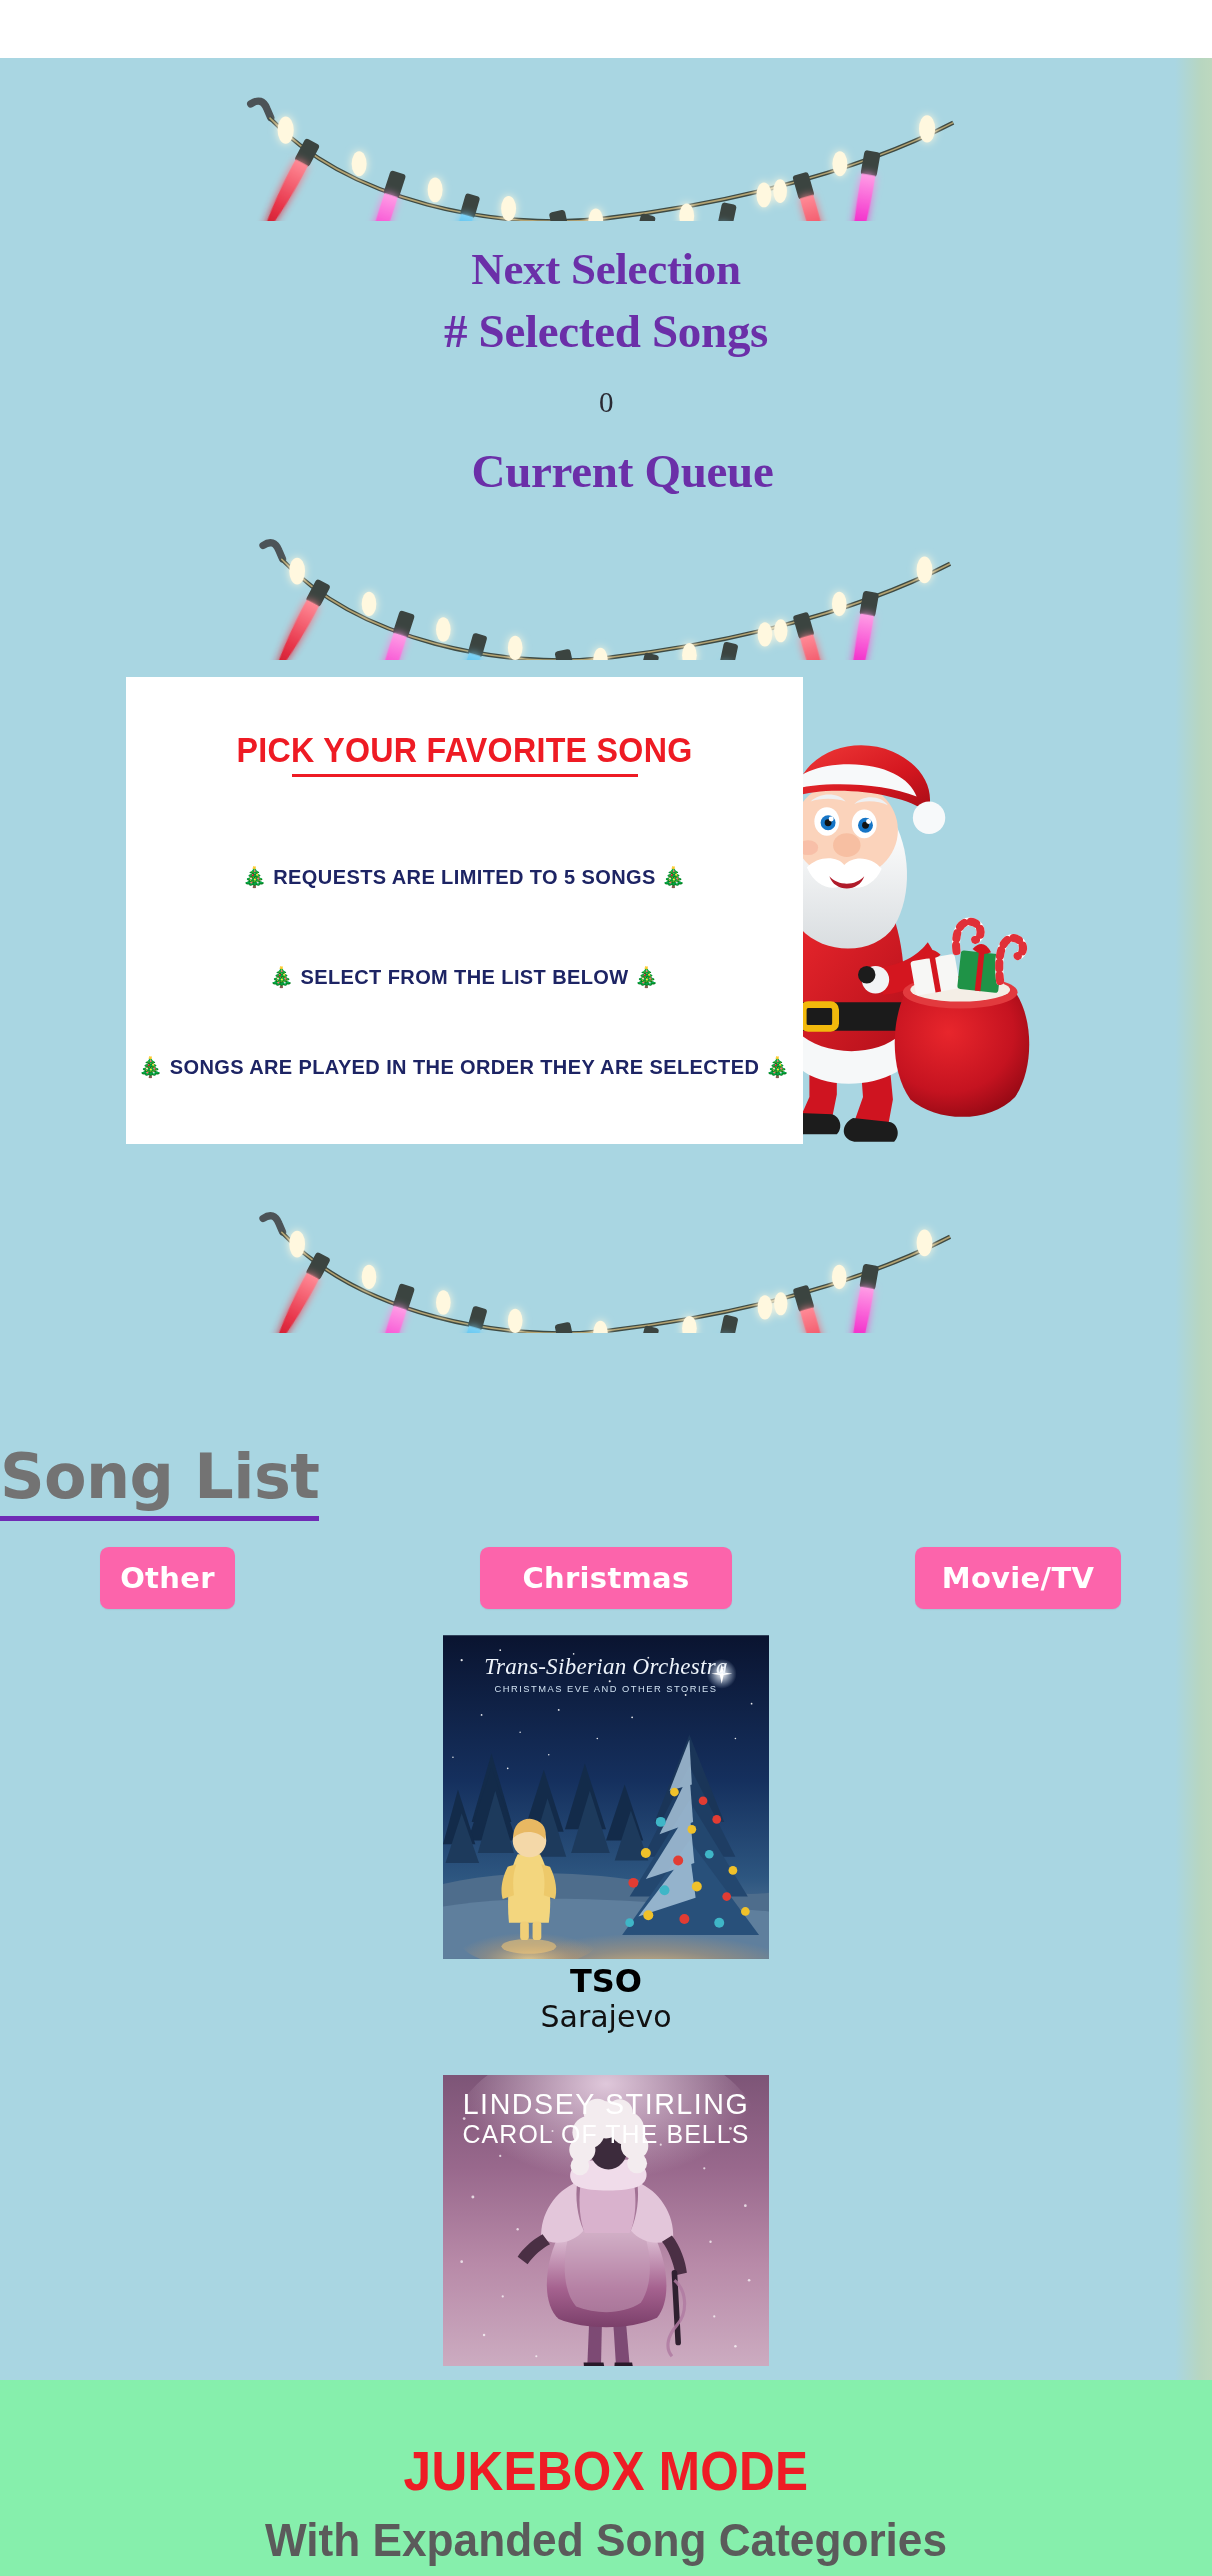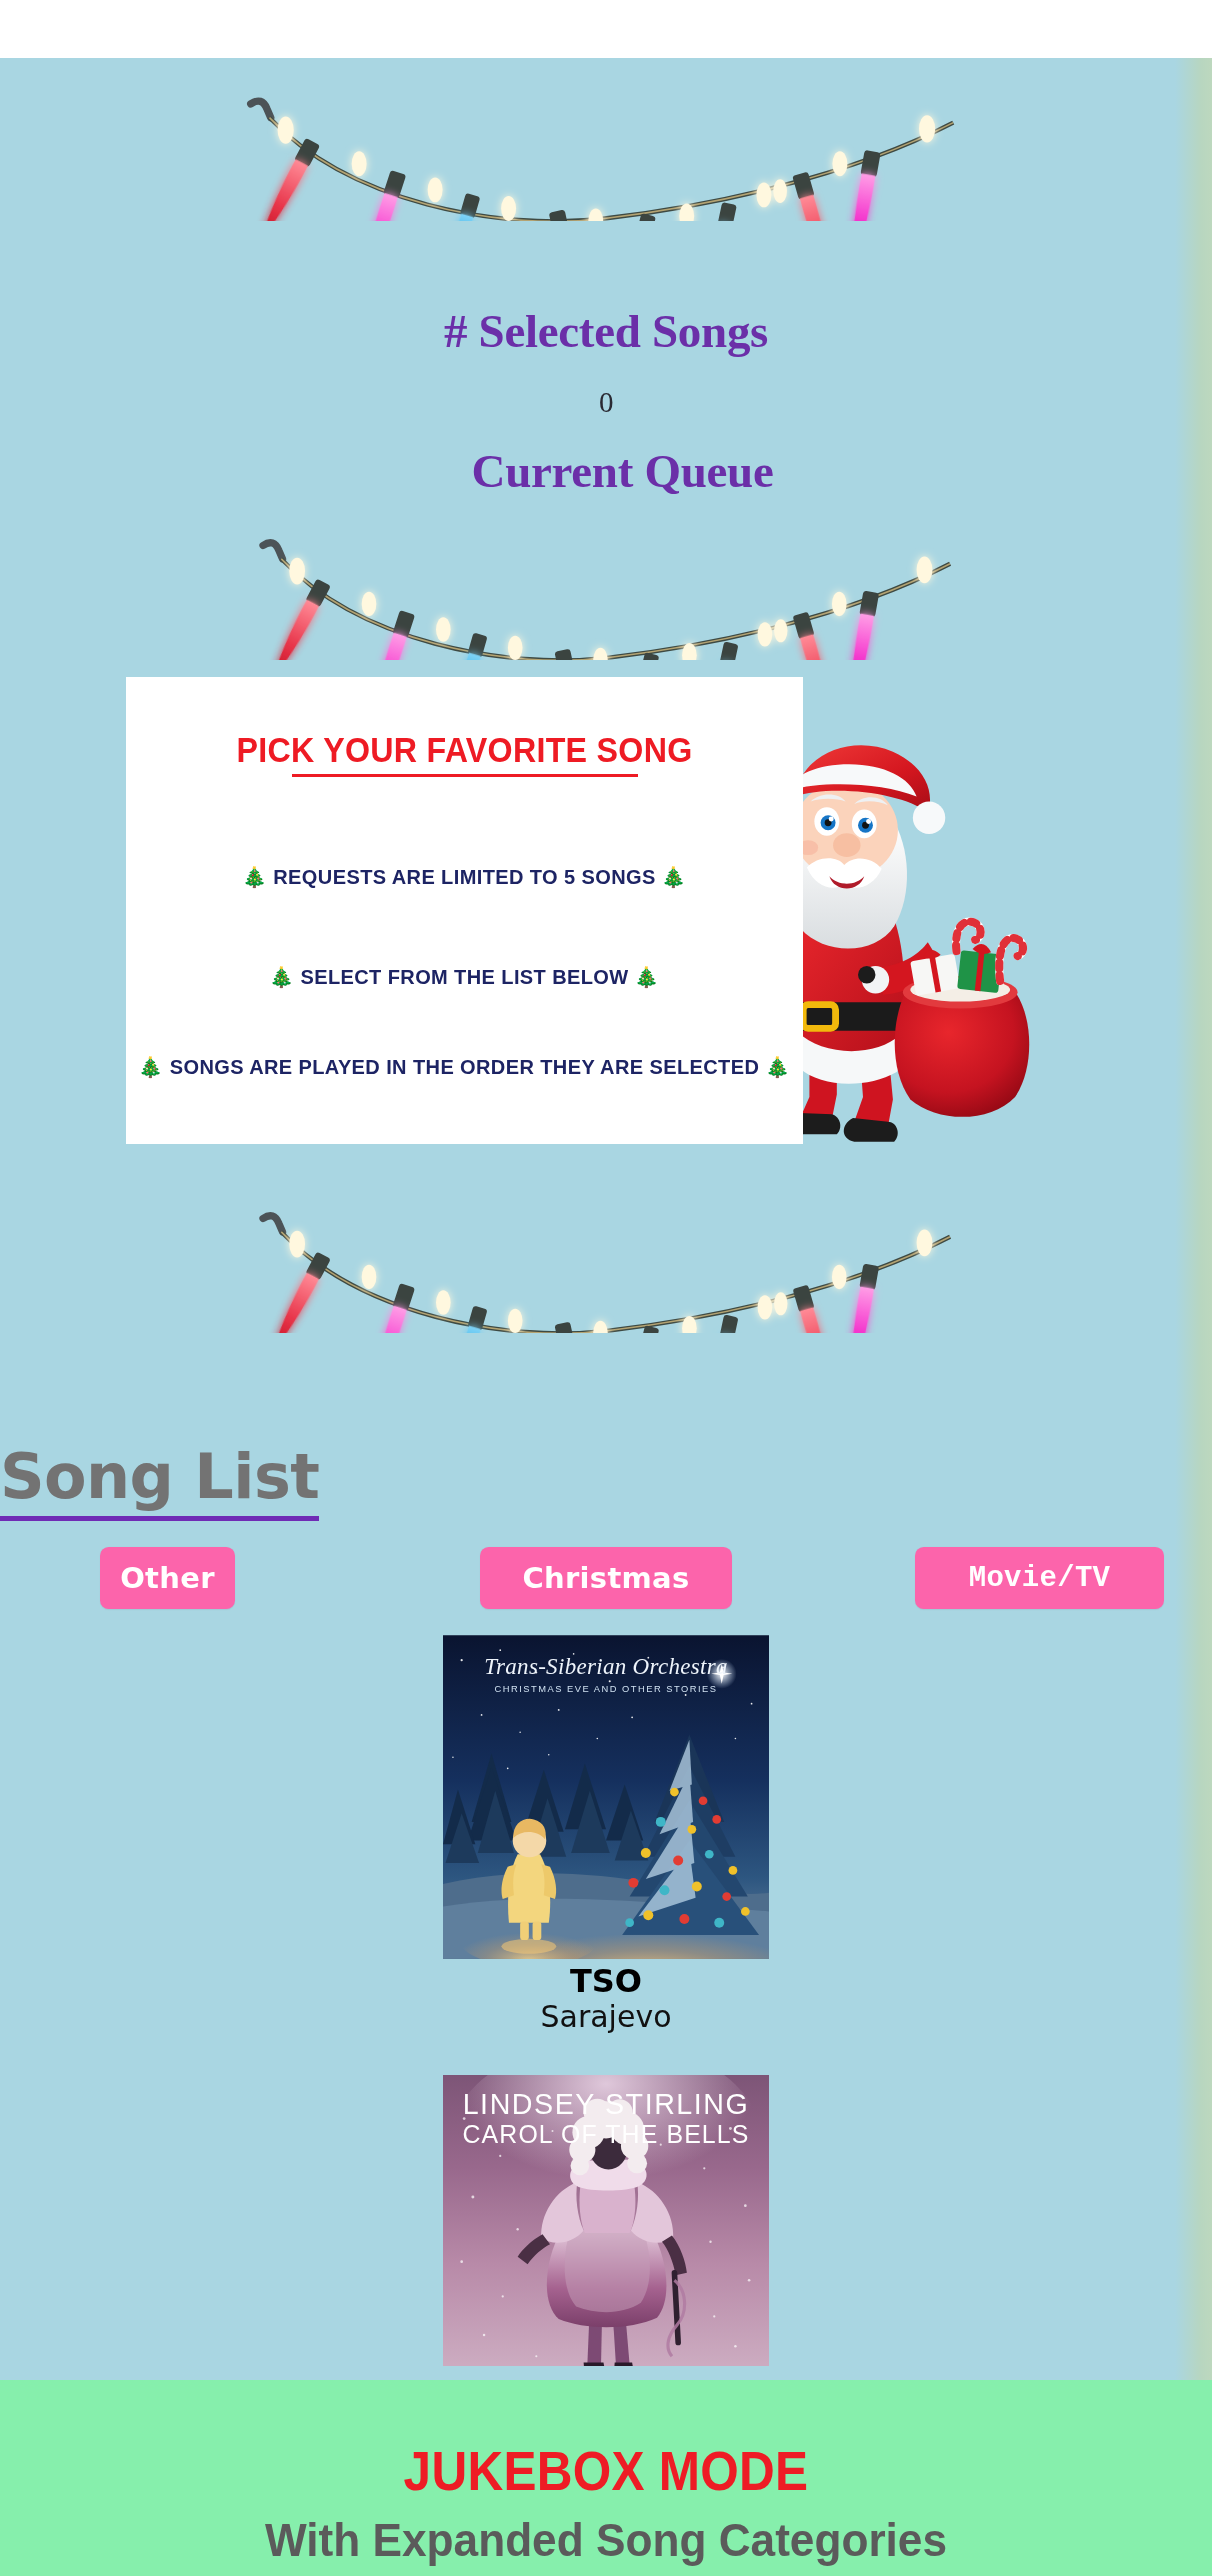--- a/index.html
+++ b/index.html
@@ -127,21 +127,21 @@
     font-family:"DejaVu Sans", sans-serif;
     font-weight:700;
     font-size:29px;
     color:#ffffff;
     letter-spacing:0.3px;
     cursor:pointer;
     box-shadow:0 0.6px 1.2px rgba(0,0,0,0.06);
   }
   #cat-other     { left:100px;  width:135px; }
   #cat-christmas { left:480px;  width:252px; }
-  #cat-movietv   { left:915px; width:249px;font-family:Liberation Mono, monospace; }
+  #cat-movietv   { left:915px; width:206px; }
 
   
   .song-card {
     position:absolute;
     left:50%; transform:translateX(-50%);
     width:326px;
   }
   .album-art {
     width:326px; height:324px;
     display:block;
@@ -279,20 +279,21 @@
           <ellipse cx="722" cy="212" rx="12" ry="20"></ellipse>
           <ellipse cx="846" cy="178" rx="12" ry="20"></ellipse>
           <ellipse cx="872" cy="172" rx="11" ry="19"></ellipse>
           <ellipse cx="968" cy="128" rx="12" ry="20"></ellipse>
           <ellipse cx="1108" cy="72" rx="13" ry="22"></ellipse>
         </g>
       </g>
     </svg>
   </div>
 
+  <div class="hdg" id="next-selection">Next Selection</div>
   <div class="hdg" id="selected-songs"># Selected Songs</div>
   <div class="hdg" id="queue-count">0</div>
   <div class="hdg" id="current-queue">Current Queue</div>
 
   <div class="lights" style="left:246px; top:526px; width:726px; height:134px;">
     <svg viewBox="0 0 1180 220" xmlns="http://www.w3.org/2000/svg">
       <use href="#nothing"></use>
       <g>
         <path d="M22,32 q18,-12 26,8 l6,14" stroke="#4c5357" stroke-width="12" fill="none" stroke-linecap="round"></path>
         <path d="M52,54 C180,190 420,236 590,216 C760,196 980,150 1150,62" stroke="#3e4a43" stroke-width="7" fill="none"></path>

